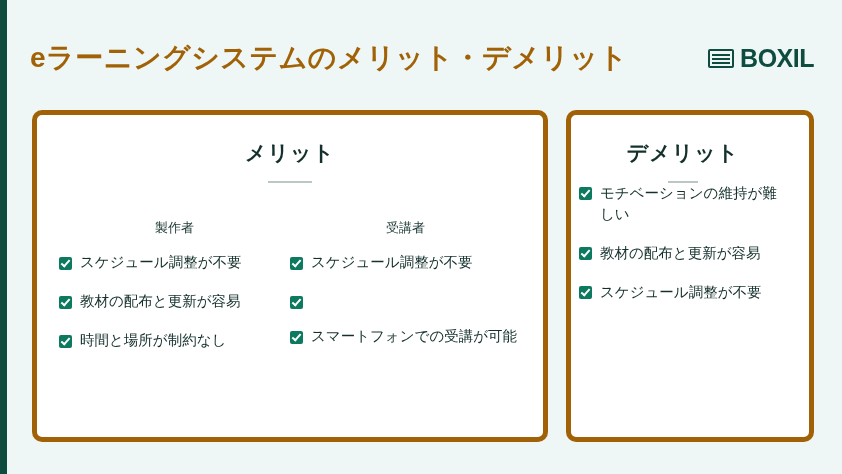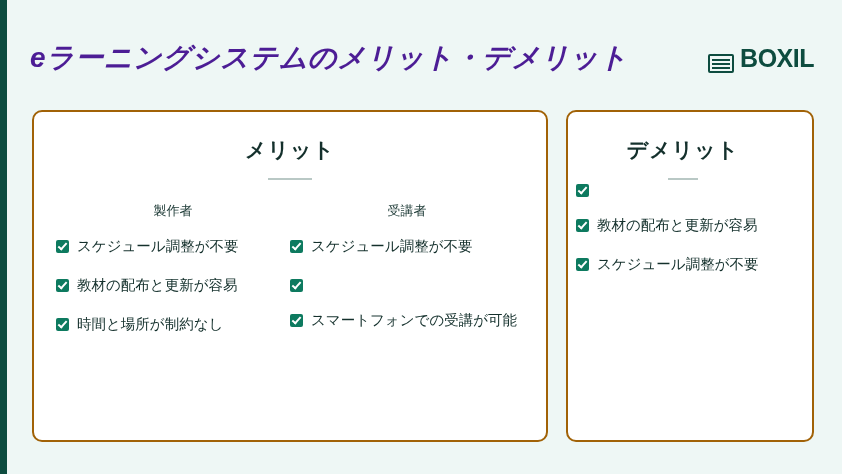--- a/index.html
+++ b/index.html
@@ -34,28 +34,27 @@
     top: 32px;
     right: 28px;
     height: 52px;
     display: flex;
     align-items: center;
     justify-content: space-between;
   }
   .title {
     font-size: 28px;
     font-weight: bold;
-    color: #4c1d95;
+    color: #a16207;
     letter-spacing: 0.5px;
     white-space: nowrap;
-    font-style: italic;
   }
   .logo {
     display: flex;
-    align-items: flex-end;
+    align-items: center;
     gap: 6px;
     color: #0d4c3f;
   }
   .logo-mark {
     width: 26px;
     height: 19px;
     border: 2px solid #0d4c3f;
     box-sizing: border-box;
     position: relative;
     border-radius: 2px;
@@ -79,21 +78,21 @@
     position: absolute;
     left: 32px;
     top: 110px;
     right: 28px;
     bottom: 32px;
     display: flex;
     gap: 18px;
   }
   .card {
     background: #ffffff;
-    border: 2px solid #a16207;
+    border: 5px solid #a16207;
     border-radius: 10px;
     box-sizing: border-box;
     padding: 24px 22px 20px 22px;
   }
   .card-merit { width: 516px; }
   .card-demerit { flex: 1; padding-left: 8px; }
   .card-title {
     text-align: center;
     font-size: 21px;
     font-weight: bold;
@@ -102,21 +101,22 @@
   }
   .divider {
     width: 44px;
     height: 2px;
     background: #b9c8c5;
     margin: 14px auto 0 auto;
   }
   .divider.short { width: 30px; }
   .columns {
     display: flex;
-    margin-top: 22px;
+    margin-top: 36px;
+    font-family: Liberation Mono, monospace;
   }
   .col { width: 50%; }
   .col-head {
     text-align: center;
     font-size: 13px;
     color: #1d3a36;
     margin-bottom: 16px;
   }
   ul.items {
     list-style: none;
@@ -213,20 +213,21 @@
 
       </div>
     </div>
 
     <div class="card card-demerit">
       <div class="card-title">デメリット</div>
       <div class="divider short"></div>
       <ul class="items demerit-list">
         <li>
           <span class="check"></span>
+          <span>モチベーションの維持が難しい</span>
         </li>
         <li>
           <span class="check"></span>
           <span>教材の配布と更新が容易</span>
         </li>
         <li>
           <span class="check"></span>
           <span>スケジュール調整が不要</span>
         </li>
       </ul>

